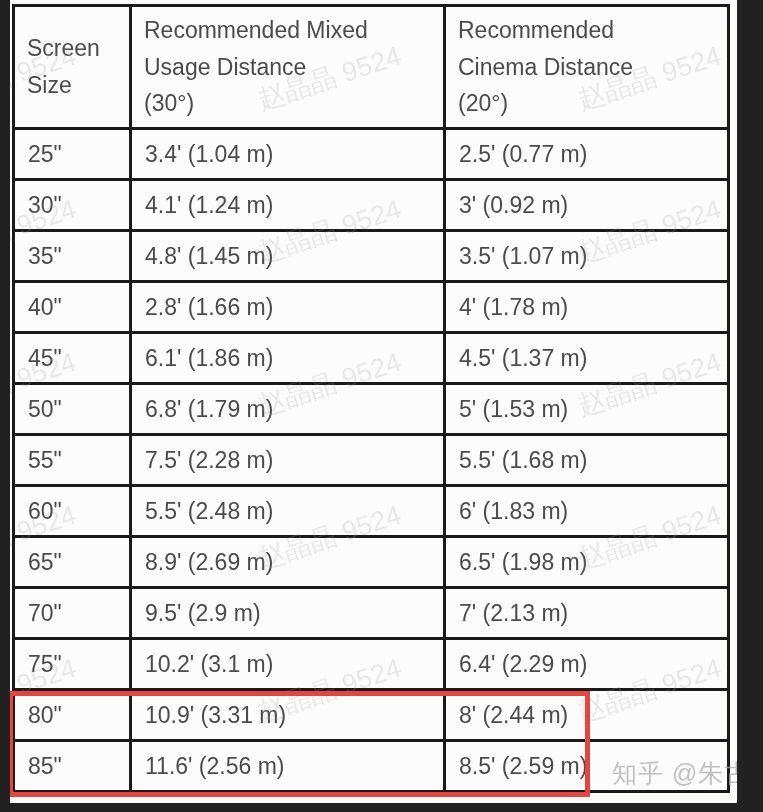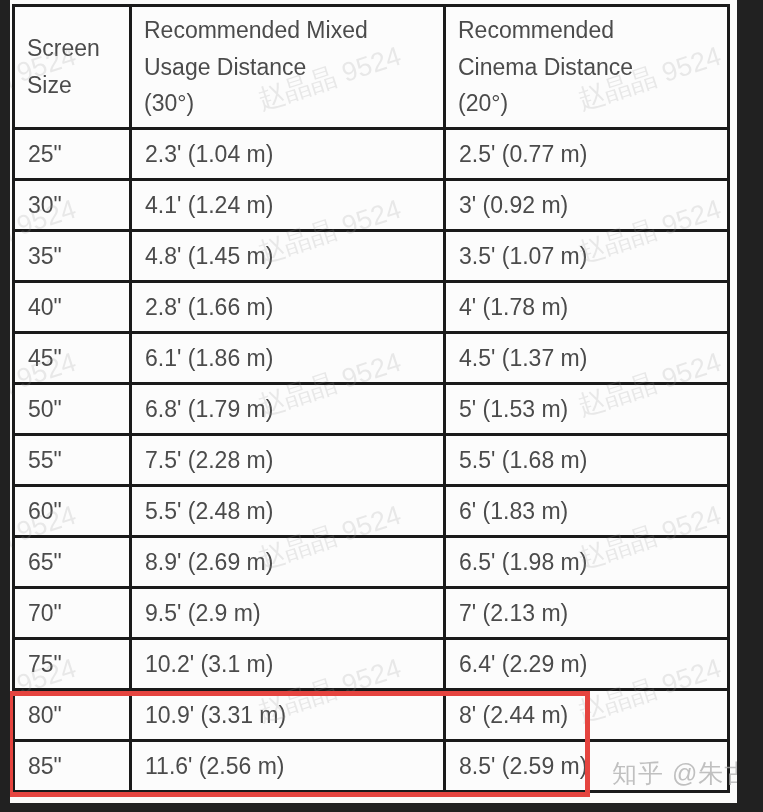--- a/index.html
+++ b/index.html
@@ -99,21 +99,21 @@
         <div class="h-title-mixed">Recommended Mixed Usage Distance</div>
         <div>(30°)</div>
       </th>
       <th>
         <div class="h-title-cinema">Recommended Cinema Distance</div>
         <div>(20°)</div>
       </th>
     </tr>
     <tr>
       <td>25"</td>
-      <td>2.3' (1.04 m)</td>
+      <td>3.4' (1.04 m)</td>
       <td>2.5' (0.77 m)</td>
     </tr>
     <tr>
       <td>30"</td>
       <td>4.1' (1.24 m)</td>
       <td>3' (0.92 m)</td>
     </tr>
     <tr>
       <td>35"</td>
       <td>4.8' (1.45 m)</td>

